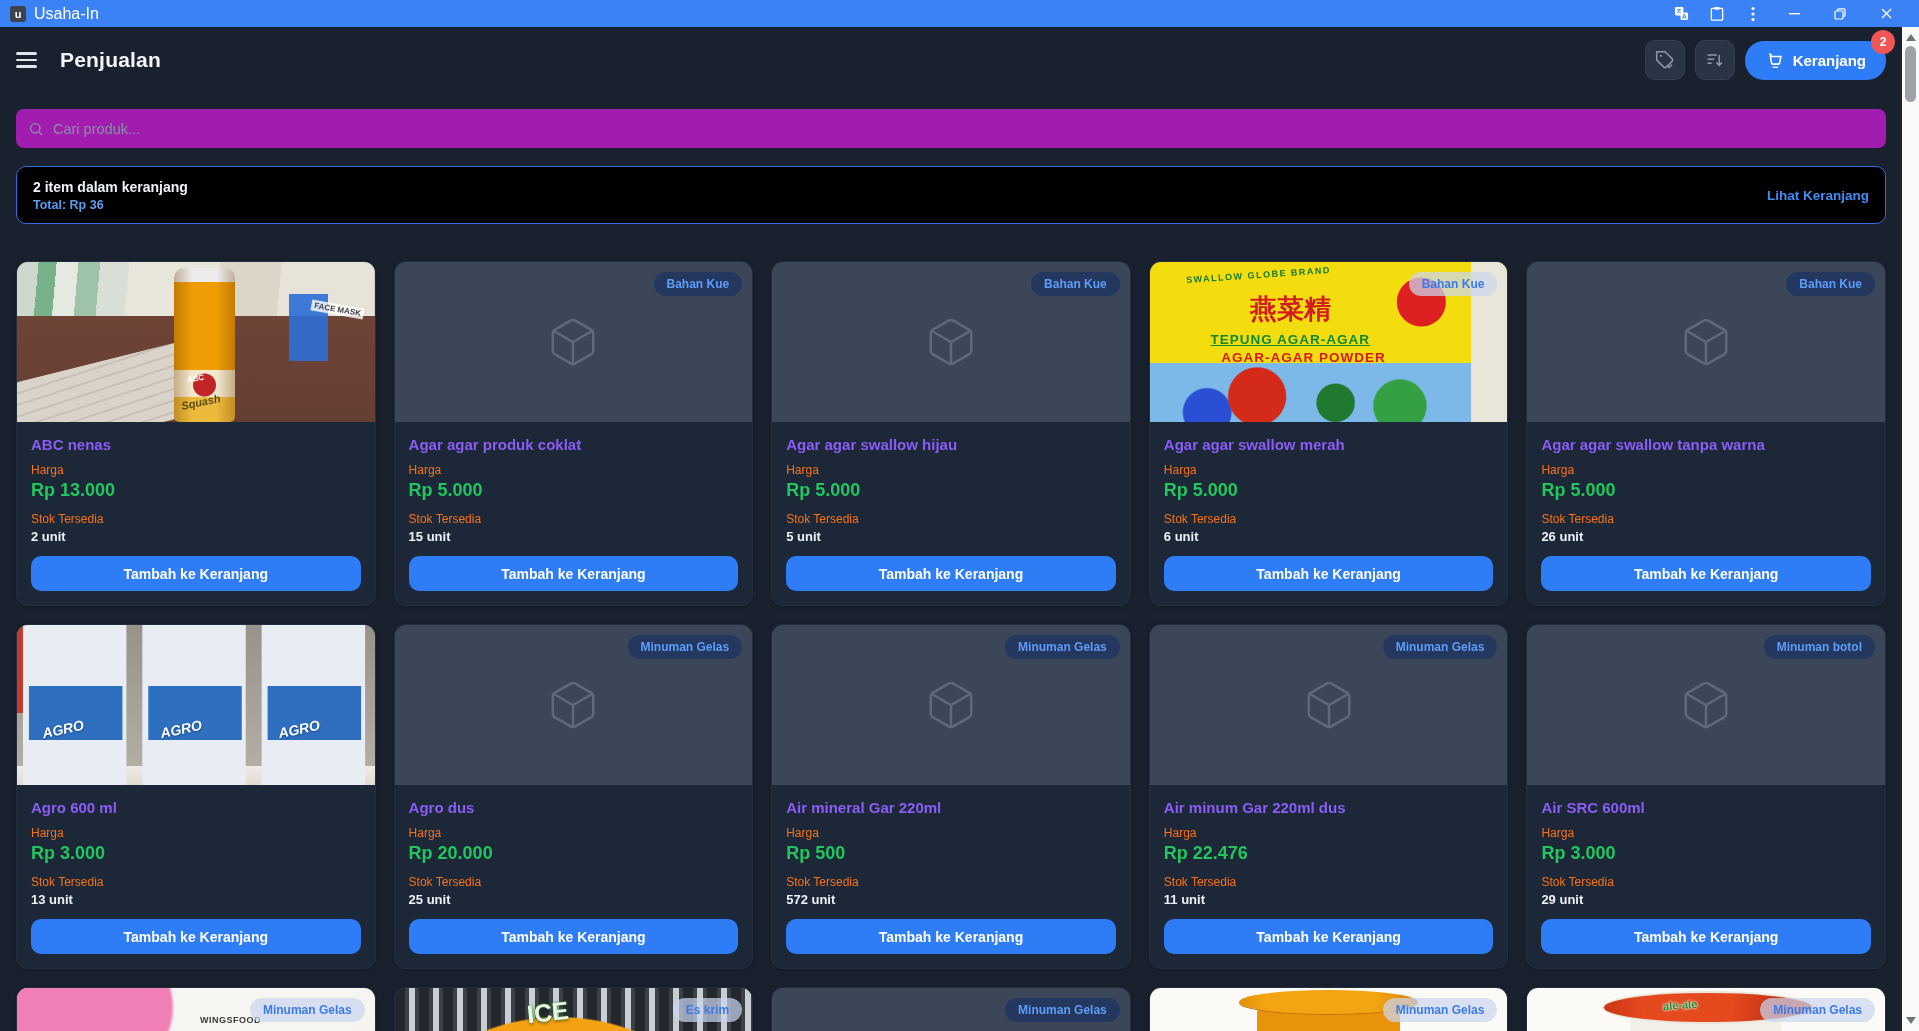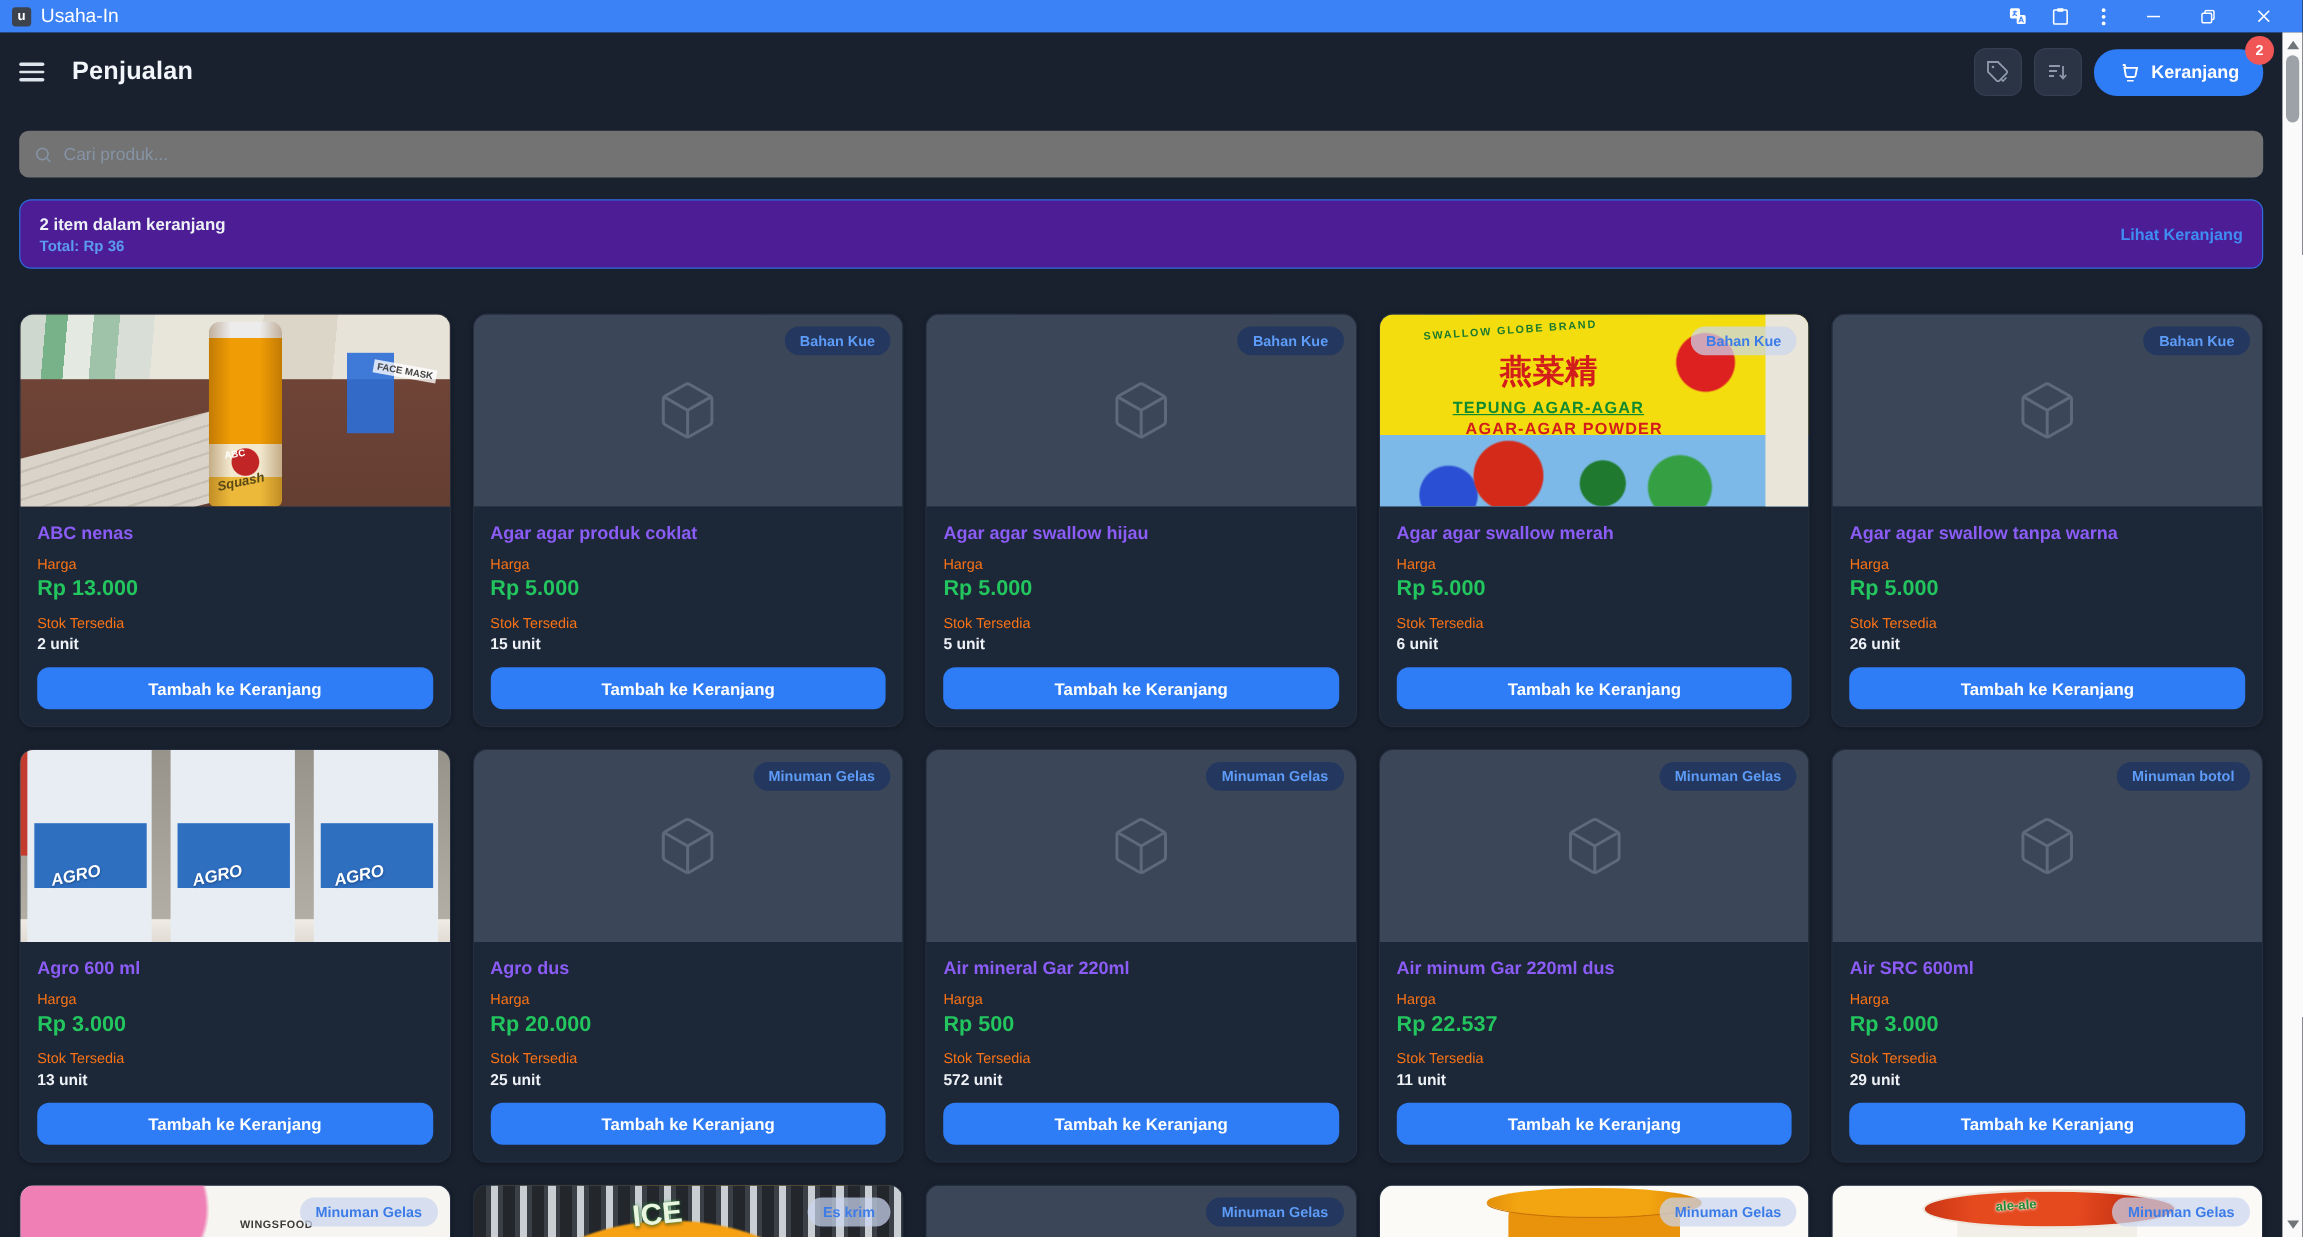--- a/index.html
+++ b/index.html
@@ -28,27 +28,27 @@
               display:flex; align-items:center; justify-content:center; cursor:pointer; }
   .cart-btn-wrap { position:relative; }
   .cart-btn { height:39px; border:none; border-radius:19px; background:#2e7cf6; color:#fff; font-weight:800;
               font-size:15px; padding:0 20px; display:flex; align-items:center; gap:9px; cursor:pointer;
               font-family:inherit; }
   .cart-badge { position:absolute; top:-11px; right:-9px; width:24px; height:24px; border-radius:50%;
                 background:#f05656; color:#fff; font-size:12px; font-weight:700;
                 display:flex; align-items:center; justify-content:center; }
 
   
-  .search-bar { margin:16px 16px 0; width:1870px; height:39px; background:#737373; border-radius:8px;
+  .search-bar { margin:16px 16px 0; width:1870px; height:39px; background:#a21caf; border-radius:8px;
                 display:flex; align-items:center; padding:0 12px; gap:9px; }
   .search-bar input { flex:1; background:transparent; border:none; outline:none; color:#dfe5ec; font-size:14.5px; font-family:inherit; }
   .search-bar input::placeholder { color:#8593a5; }
 
   
-  .cart-banner { margin:18px 16px 0; width:1870px; height:58px; background:#4c1d95; border:1px solid #2d6ee0;
+  .cart-banner { margin:18px 16px 0; width:1870px; height:58px; background:#000000; border:1px solid #2d6ee0;
                  border-radius:10px; display:flex; align-items:center; padding:0 16px; }
   .cb-left { display:flex; flex-direction:column; gap:3px; }
   .cb-summary { color:#eef2f8; font-size:14px; font-weight:800; }
   .cb-total { color:#5b9bf0; font-size:12.5px; font-weight:700; }
   .cb-link { margin-left:auto; color:#3f8cf3; font-size:13.5px; font-weight:800; cursor:pointer; }
 
   
   .grid { margin:37px 16px 0; width:1870px; display:grid; grid-template-columns:repeat(5,1fr); gap:18px; }
   .card { background:#1c2737; border-radius:12px; overflow:hidden; border:1px solid rgba(255,255,255,.035);
           box-shadow:0 1px 4px rgba(0,0,0,.25); }
@@ -409,21 +409,21 @@
         <path d="M21 16V8a1.6 1.6 0 0 0-.8-1.4l-7.4-4.2a1.6 1.6 0 0 0-1.6 0L3.8 6.6A1.6 1.6 0 0 0 3 8v8a1.6 1.6 0 0 0 .8 1.4l7.4 4.2a1.6 1.6 0 0 0 1.6 0l7.4-4.2A1.6 1.6 0 0 0 21 16z"></path>
         <path d="M3.3 7l8.7 5 8.7-5"></path>
             <path d="M12 22V12"></path>
       </svg>
 
       <span class="badge solid">Minuman Gelas</span>
     </div>
     <div class="card-body">
       <h3 class="p-name">Air minum Gar 220ml dus</h3>
       <div class="p-label">Harga</div>
-      <div class="p-price">Rp 22.537</div>
+      <div class="p-price">Rp 22.476</div>
       <div class="p-label">Stok Tersedia</div>
       <div class="p-stock">11 unit</div>
       <button class="add-btn">Tambah ke Keranjang</button>
     </div>
   </article>
       <article class="card">
     <div class="card-image">
       <svg class="cube" width="54" height="54" viewBox="0 0 24 24" fill="none" stroke="#5e6a7c" stroke-width="1.1">
         <path d="M21 16V8a1.6 1.6 0 0 0-.8-1.4l-7.4-4.2a1.6 1.6 0 0 0-1.6 0L3.8 6.6A1.6 1.6 0 0 0 3 8v8a1.6 1.6 0 0 0 .8 1.4l7.4 4.2a1.6 1.6 0 0 0 1.6 0l7.4-4.2A1.6 1.6 0 0 0 21 16z"></path>
         <path d="M3.3 7l8.7 5 8.7-5"></path>

